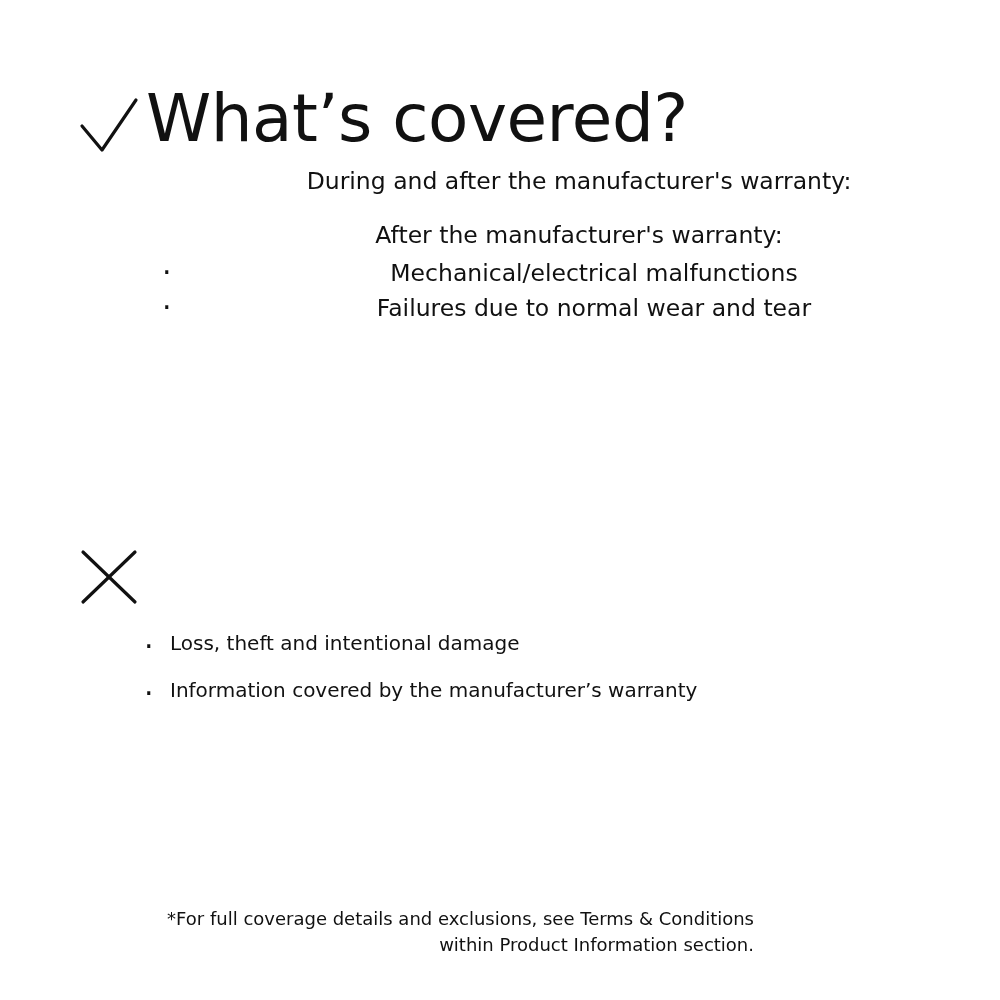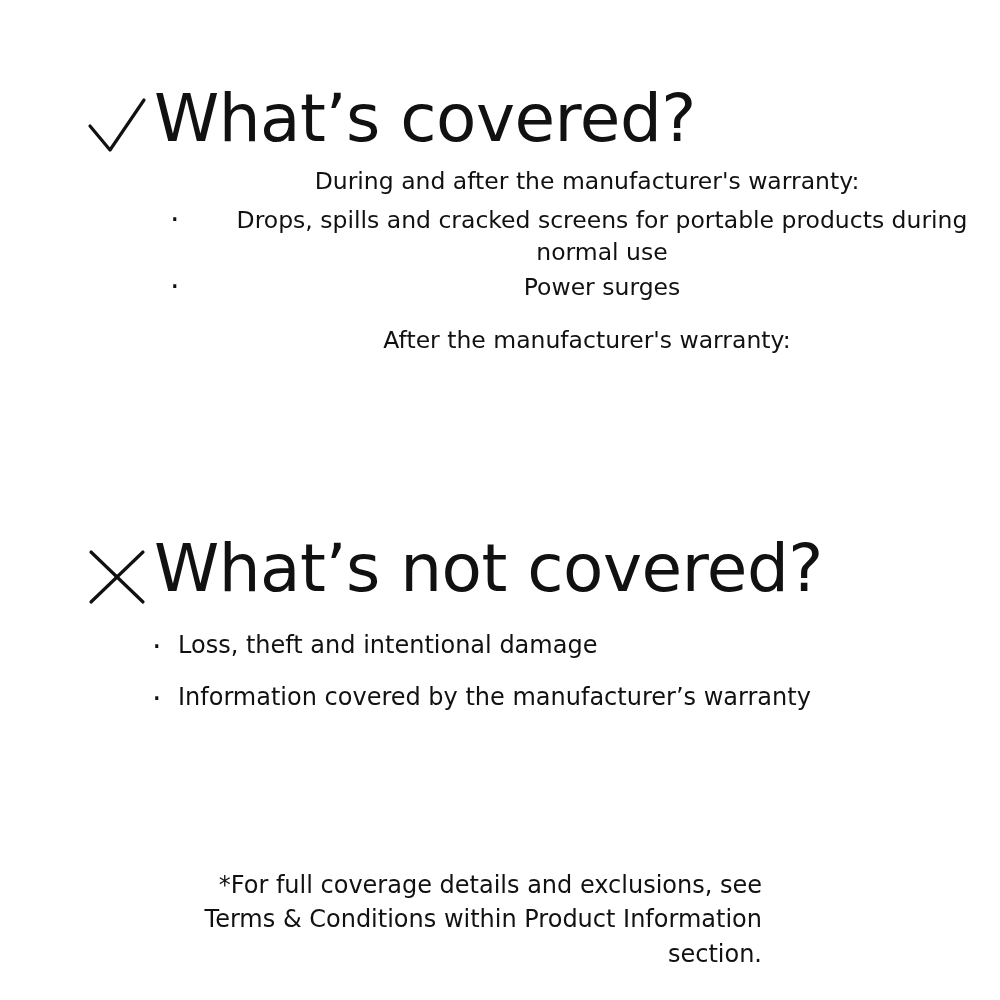--- a/index.html
+++ b/index.html
@@ -13,21 +13,20 @@
     font-family: "DejaVu Sans", "Liberation Sans", sans-serif;
     color: #111111;
     overflow: hidden;
   }
 
   .page {
     position: relative;
     width: 792px;
     height: 1000px;
     box-sizing: border-box;
-    margin-left: 8px;
   }
 
   
   .section-covered {
     position: absolute;
     left: 0;
     top: 78px;
     width: 1000px;
   }
   .section-not-covered {
@@ -101,74 +100,73 @@
   ul.bullets li::before {
     content: "\00B7";
     position: absolute;
     left: 4px;
     top: -5px;
     font-size: 30px;
     line-height: 1.38;
   }
 
   ul.bullets-wide li {
-    font-size: 24px;
+    font-size: 20px;
     line-height: 1.33;
     padding-left: 30px;
     margin-bottom: 20px;
   }
   ul.bullets-wide li::before {
     top: -4px;
   }
 
   .footnote {
     position: absolute;
     right: 38px;
-    bottom: 28px;
+    bottom: 42px;
     width: 620px;
     text-align: right;
-    font-size: 24px;
+    font-size: 18px;
     line-height: 1.45;
   }
 </style>
 </head>
 <body>
 
 <div class="page">
 
   <section class="section-covered">
     <div class="heading-row">
       <div class="mark">
         <svg width="62" height="62" viewBox="0 0 62 62" aria-hidden="true">
           <polyline points="4,30 24,54 58,4" fill="none" stroke="#111111" stroke-width="3.2" stroke-linecap="round" stroke-linejoin="round"></polyline>
         </svg>
       </div>
       <h1 class="heading">What’s covered?</h1>
     </div>
 
     <div class="body-block">
       <p class="intro">During and after the manufacturer's warranty:</p>
-      <ul class="bullets">
-        <li>Drops, spills and cracked screens for portable products during normal use</li>
-        <li>Power surges</li>
-      </ul>
 
       <p class="intro second">After the manufacturer's warranty:</p>
+      <ul class="bullets">
+        <li>Mechanical/electrical malfunctions</li>
+        <li>Failures due to normal wear and tear</li>
+      </ul>
     </div>
   </section>
 
   <section class="section-not-covered">
     <div class="heading-row">
       <div class="mark">
         <svg width="62" height="62" viewBox="0 0 62 62" aria-hidden="true">
           <line x1="5" y1="6" x2="57" y2="56" stroke="#111111" stroke-width="3.2" stroke-linecap="round"></line>
           <line x1="57" y1="6" x2="5" y2="56" stroke="#111111" stroke-width="3.2" stroke-linecap="round"></line>
         </svg>
       </div>
-      <h1 class="heading">What’s not covered?</h1>
     </div>
 
     <div class="body-block-2">
       <ul class="bullets bullets-wide">
         <li>Loss, theft and intentional damage</li>
         <li>Information covered by the manufacturer’s warranty</li>
       </ul>
     </div>
   </section>
 

